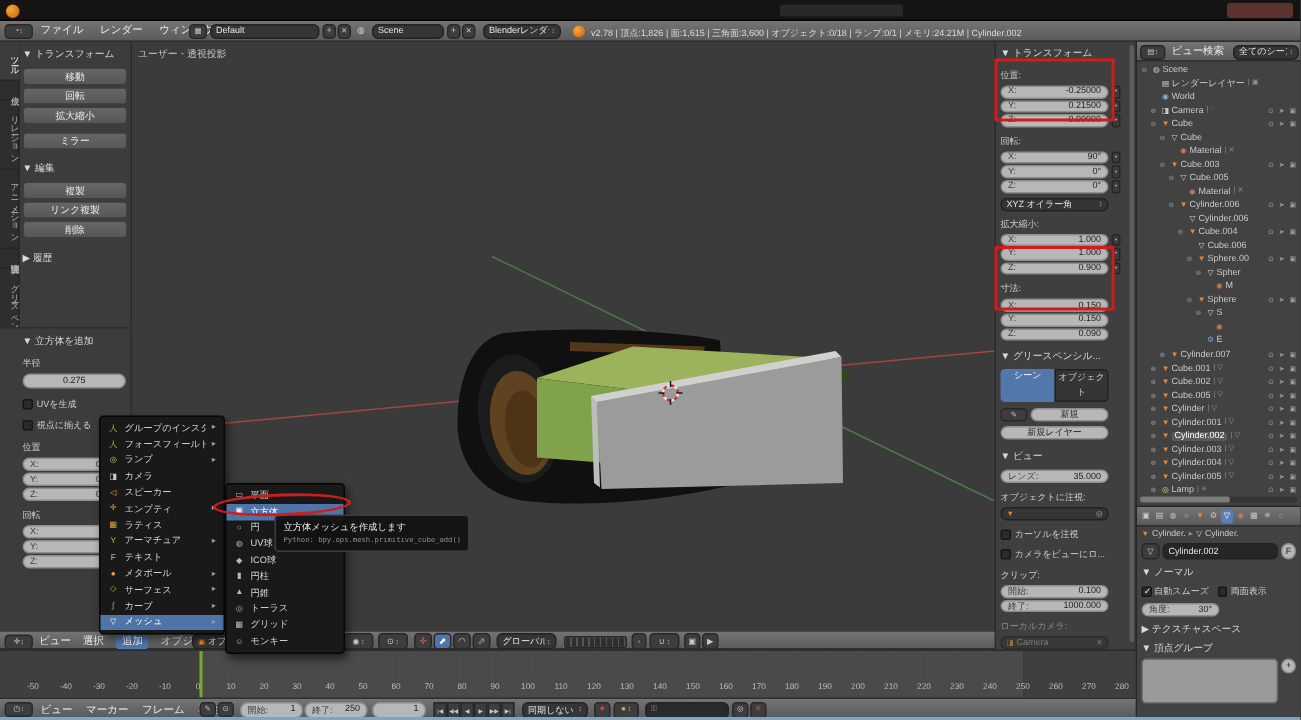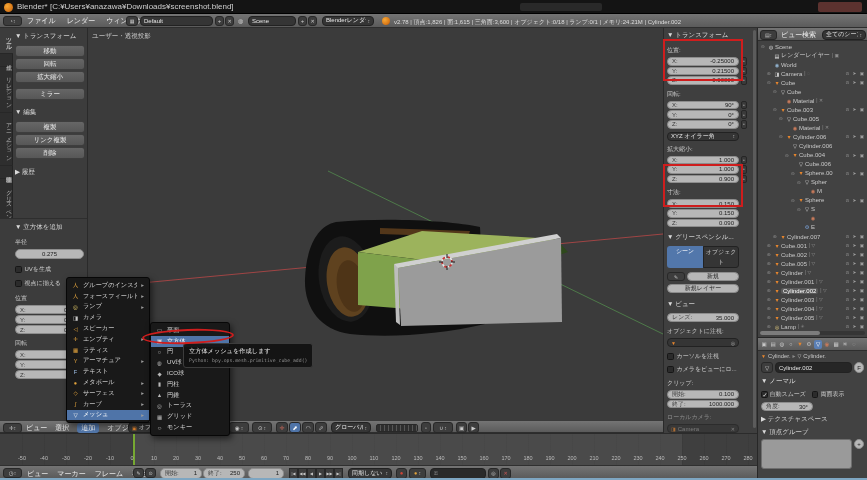--- a/index.html
+++ b/index.html
@@ -44,21 +44,20 @@
 .annot{border:2px solid #cf1d1d;position:absolute;z-index:70;pointer-events:none}
 .stack{display:flex;flex-direction:column;gap:1px}
 .axrow{display:flex;gap:2px;align-items:center}
 .mono{font-family:"DejaVu Sans Mono","Liberation Mono",monospace}
 </style>
 </head>
 <body>
 
 <div class="abs" id="titlebar" style="left:0;top:0;width:867px;height:14px;background:#141414;border-bottom:1px solid #000">
   <span class="abs" style="left:4px;top:2.5px;width:9px;height:9px;border-radius:50%;background:radial-gradient(circle at 35% 35%,#f5a836,#d97716 65%,#8a4a0e)"></span>
-  <span class="abs nw" style="left:17px;top:1px;font-size:8px;color:#cfcfcf;line-height:12px">Blender* [C:¥Users¥anazawa¥Downloads¥screenshot.blend]</span>
   <span class="abs" style="left:520px;top:3px;width:82px;height:8px;background:#3a3a3a;border-radius:2px;opacity:.55"></span>
   <span class="abs" style="left:818px;top:2px;width:44px;height:10px;background:#6e3a36;border-radius:2px;opacity:.8"></span>
 </div>
 
 <div class="abs hdr" id="infobar" style="left:0;top:14px;width:867px;height:14px">
   <span class="abs icbtn" style="left:3px;top:1.5px;width:19px;height:10px;font-size:5.5px">
     <span>◔</span>
       <span class="updn">↕</span>
   </span>
   <div class="abs" style="left:27px;top:0;display:flex;gap:11px">

